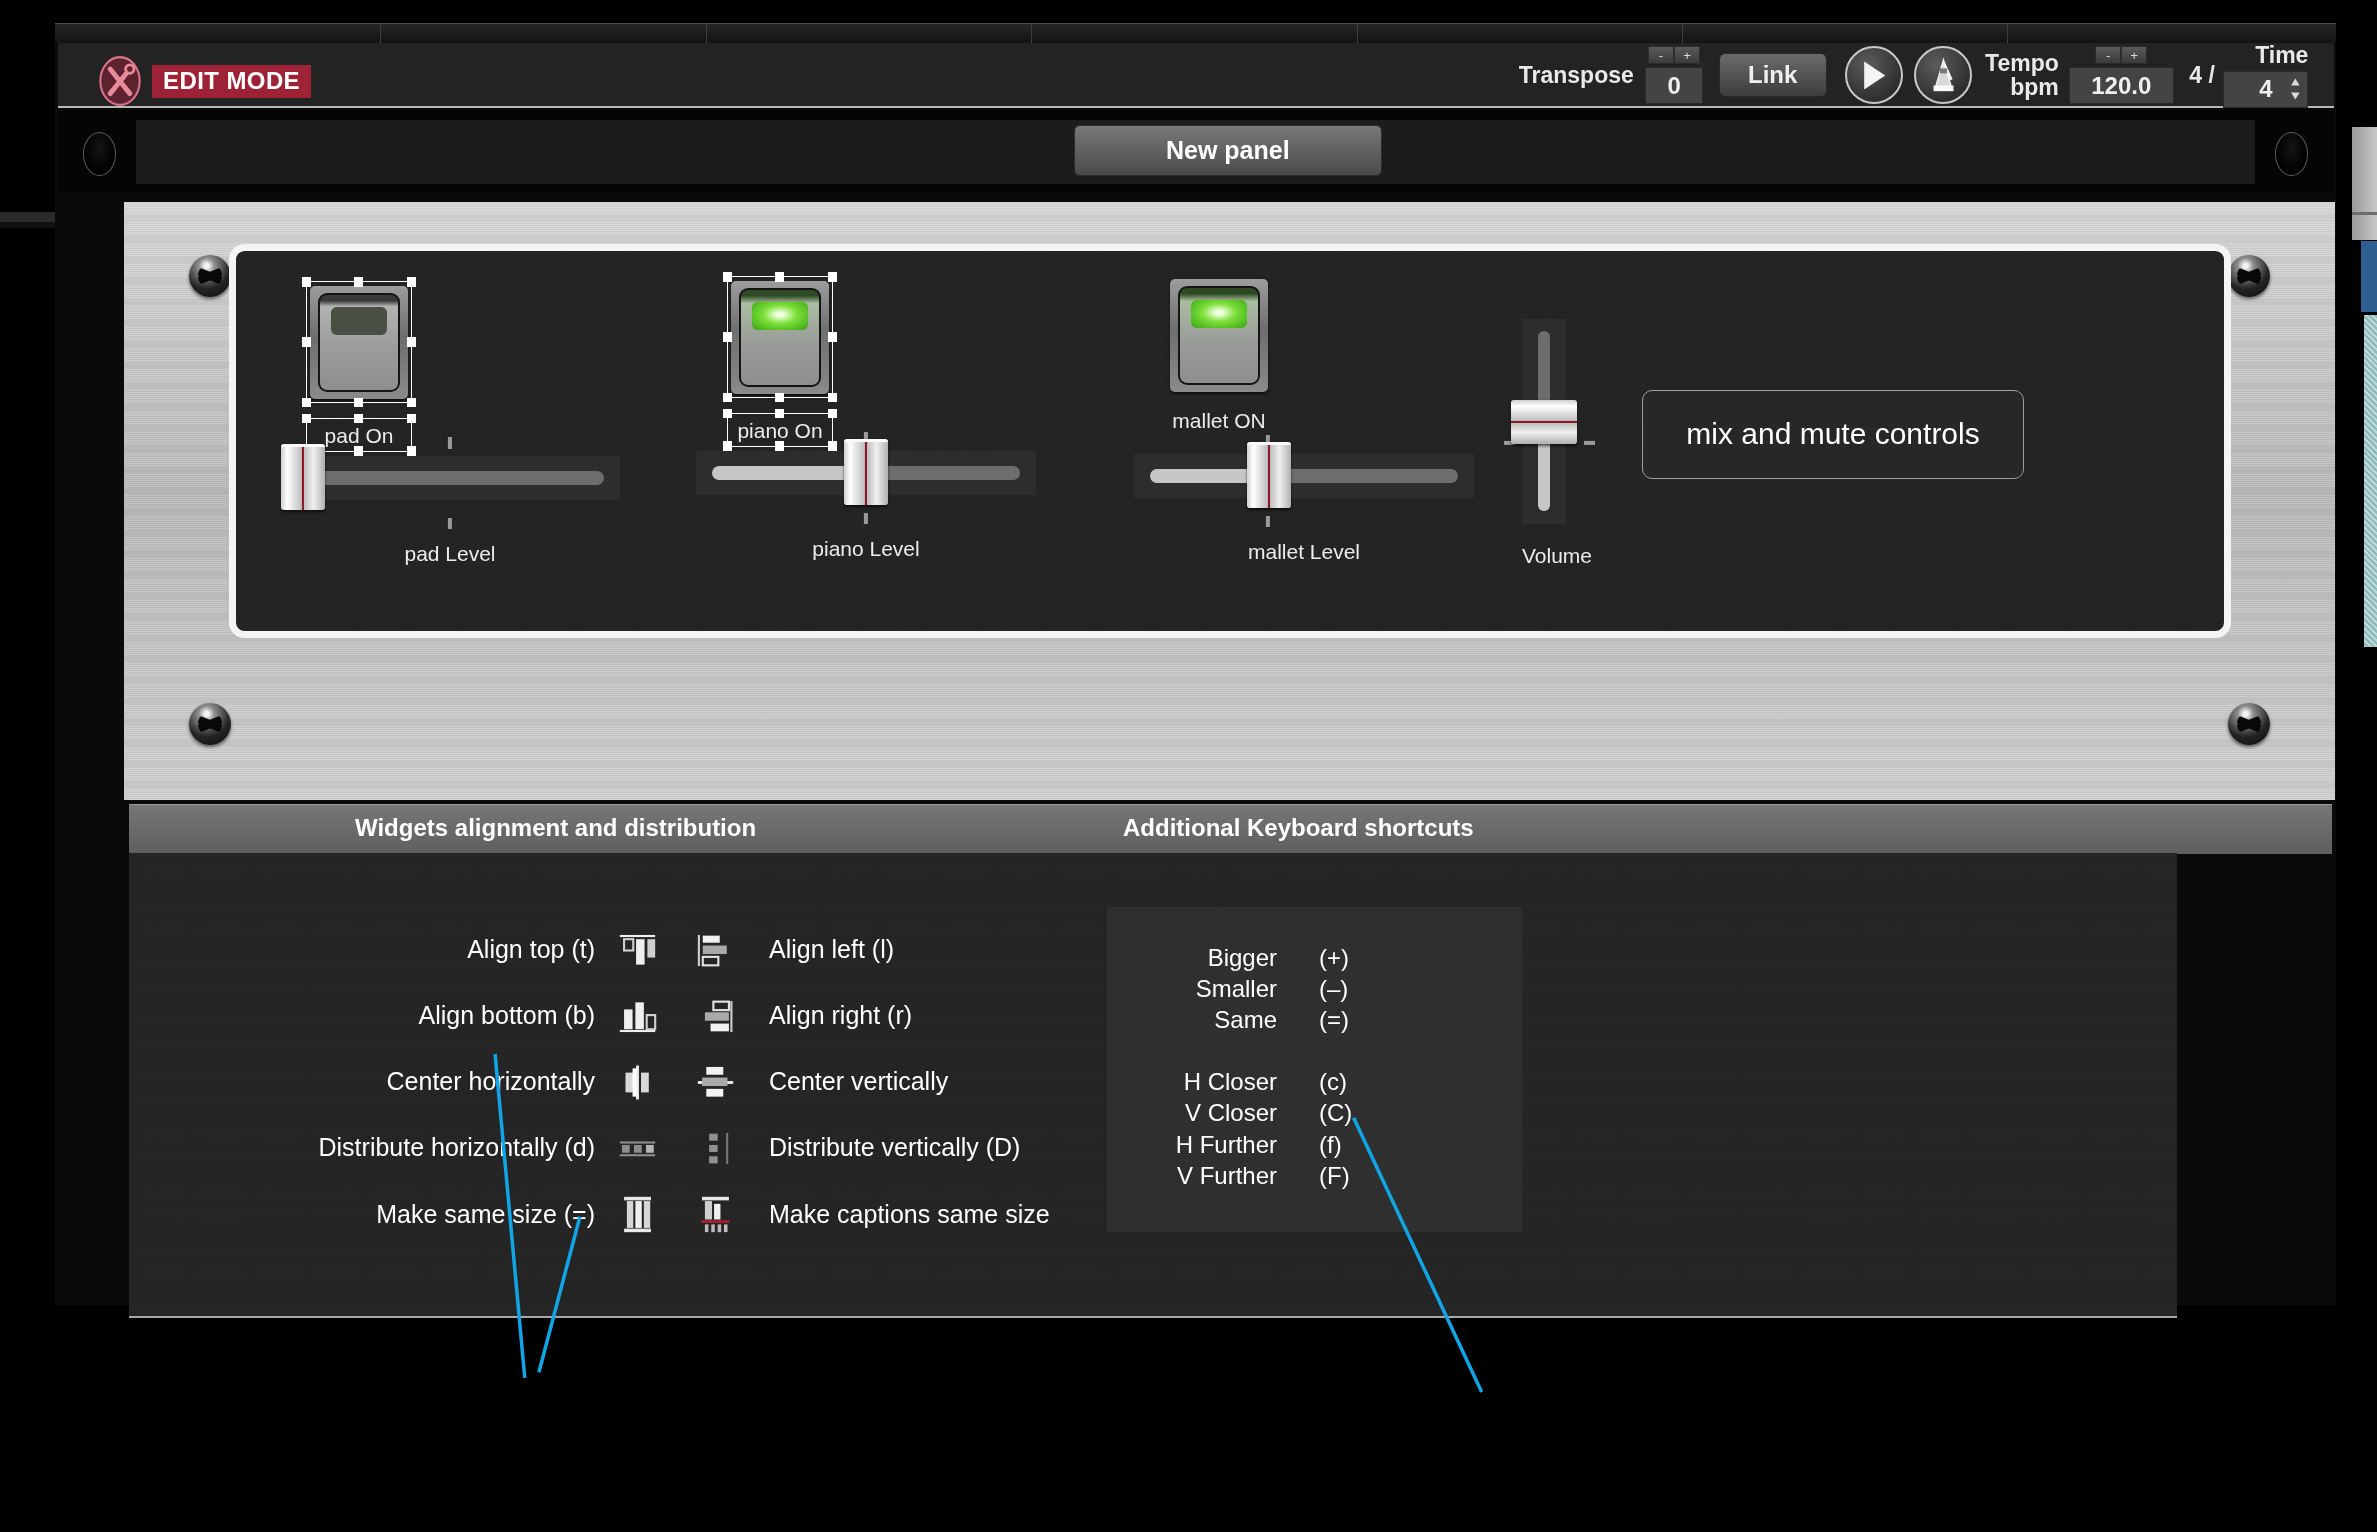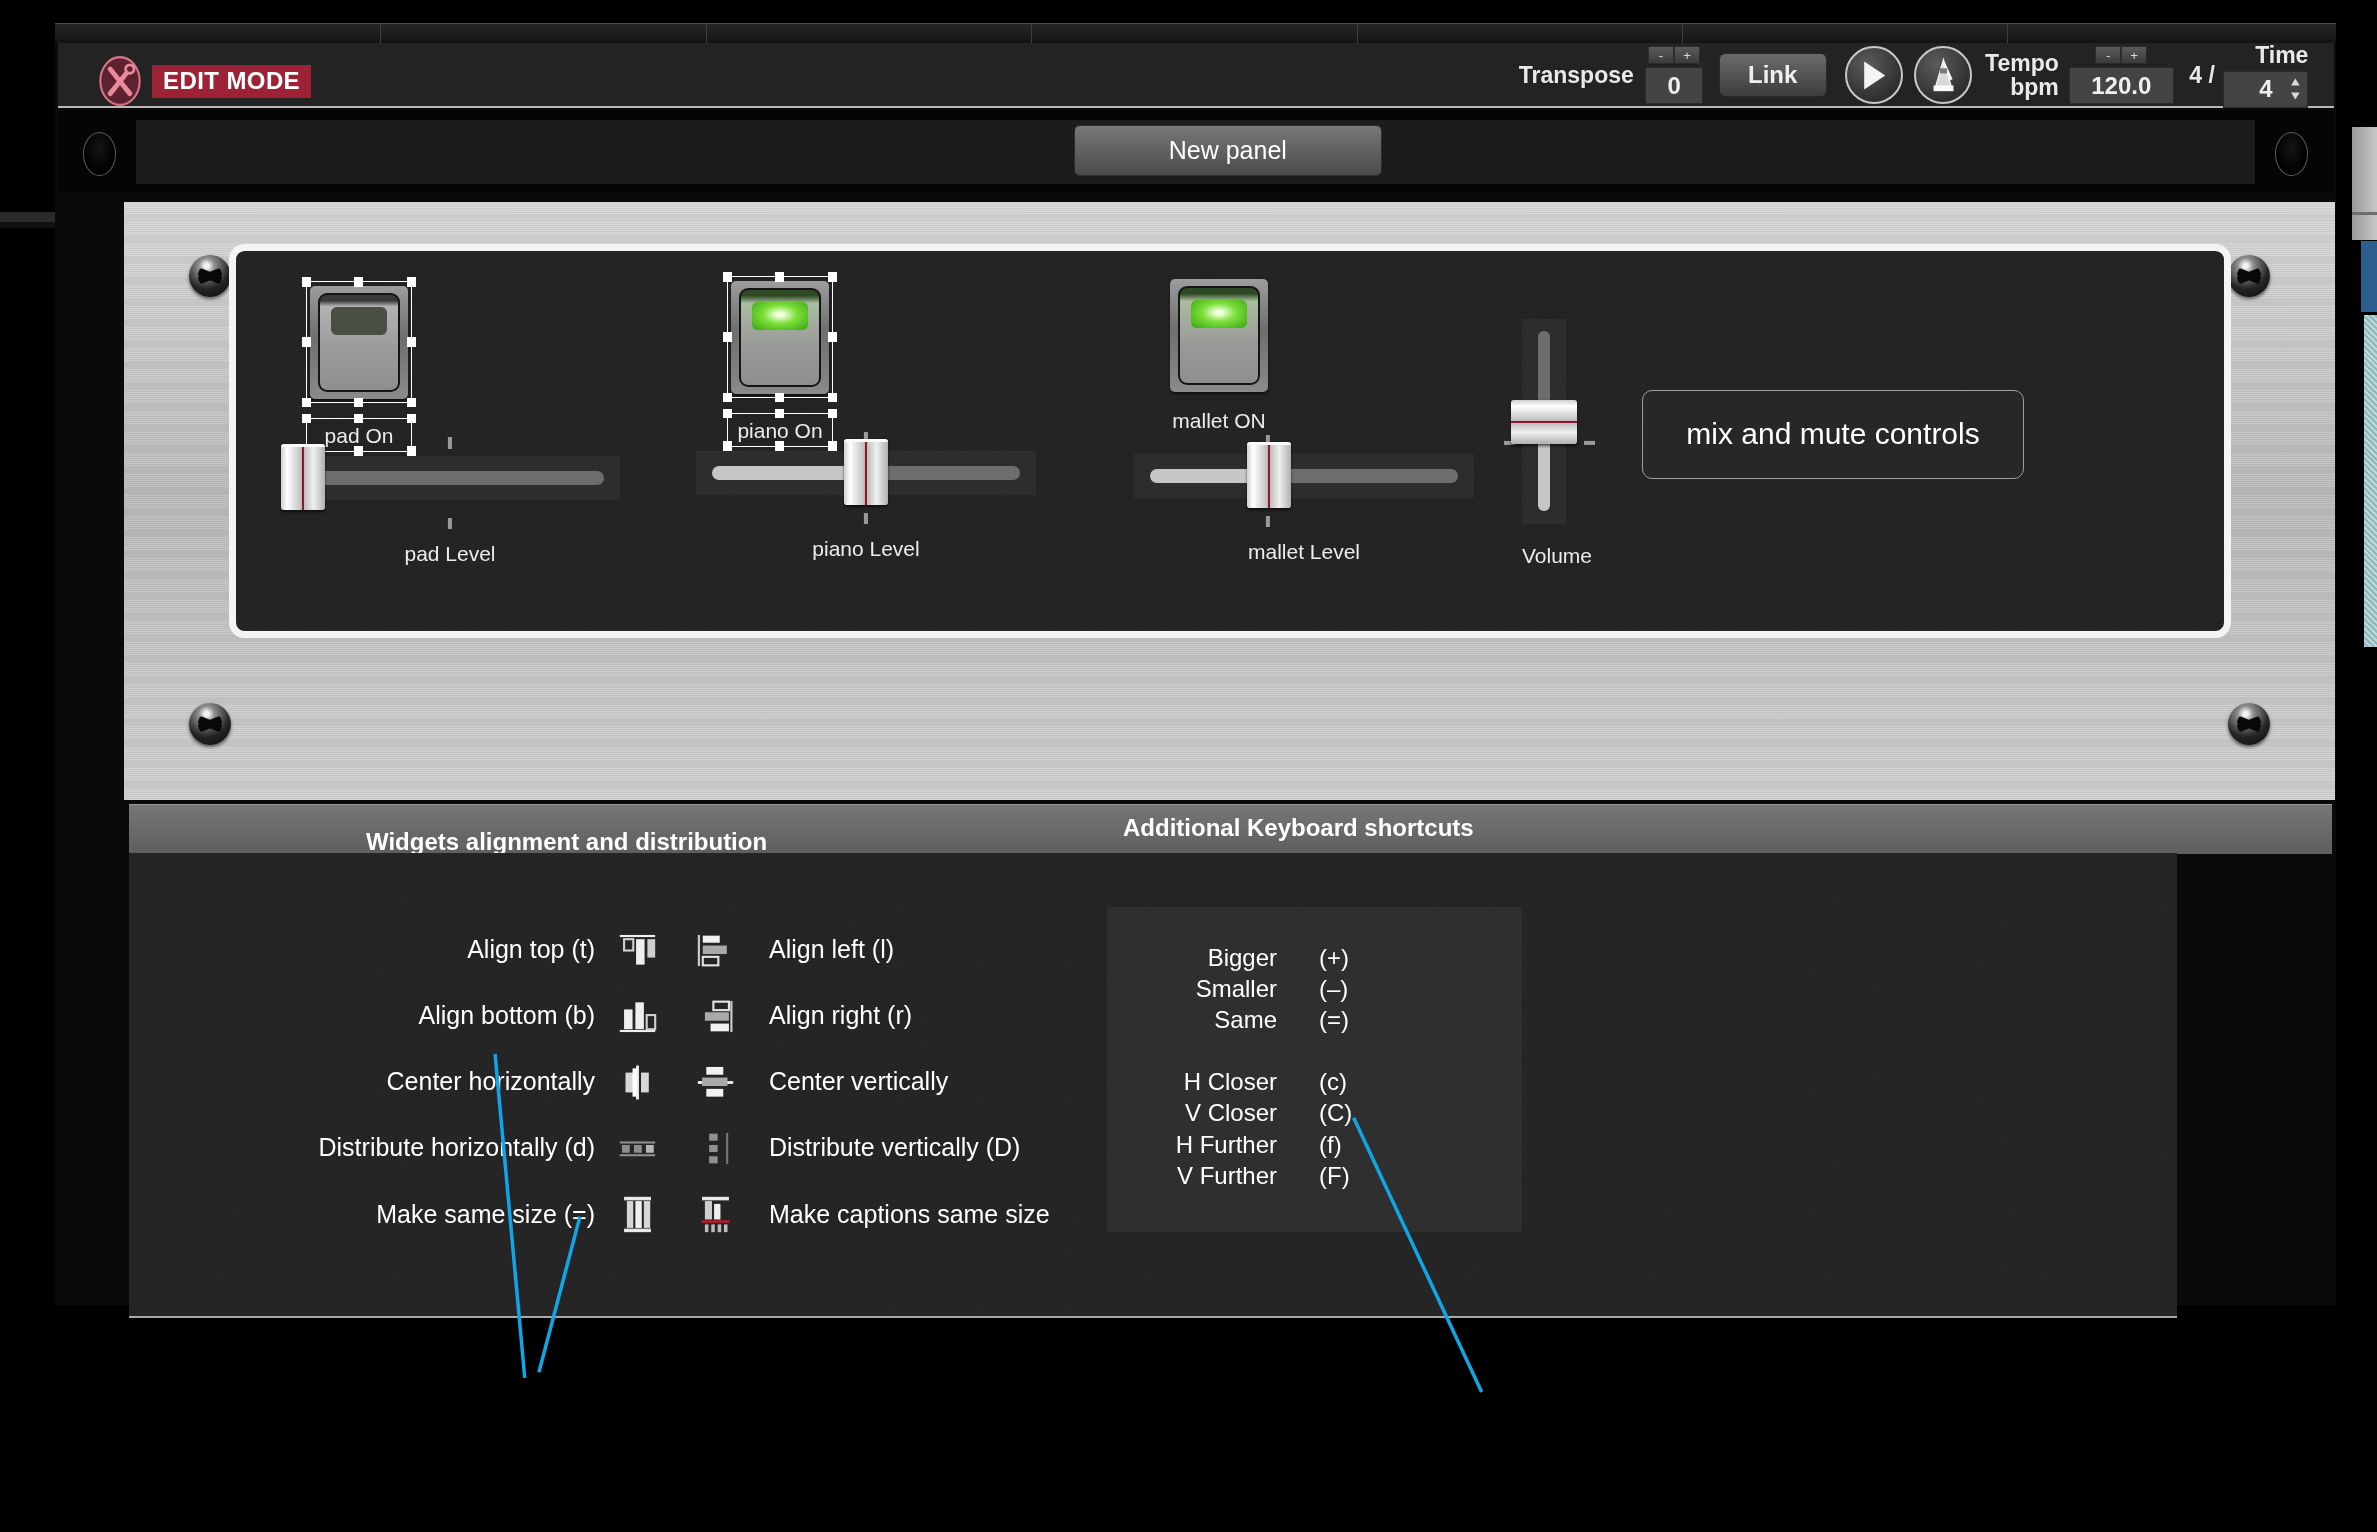--- a/index.html
+++ b/index.html
@@ -83,21 +83,21 @@
     position:absolute; top:22.6px; width:33px; height:44px; border-radius:50%;
     background:radial-gradient(ellipse at 50% 35%, #141414, #000 70%);
     border:0.7px solid #5a5a5a;
   }
   .knob.left { left:25.5px; } .knob.right { right:25.5px; }
   .tab-btn {
     position:absolute; left:938px; top:5.7px; width:308px; height:51px; border-radius:5.7px;
     background:linear-gradient(180deg,#787878,#4a4a4a);
     border:0.7px solid #2d2d2d;
     display:flex; align-items:center; justify-content:center;
-    font-size:25px; font-weight:normal; color:#fff;
+    font-size:25px; font-weight:bold; color:#fff;
   }
 
   
   .rack {
     position:absolute; left:69px; top:179px; width:2211px; height:598px;
     background:
       repeating-linear-gradient(0deg, rgba(255,255,255,.06) 0 0.7px, rgba(0,0,0,.05) 0.7px 2.1px),
       linear-gradient(180deg,#d9d9d9,#bdbdbd 50%,#d2d2d2);
   }
   .screw { position:absolute; width:42px; height:42px; border-radius:50%;
@@ -419,21 +419,21 @@
       </div>
 
       <div class="w textbox" style="left:1406px; top:139px; width:382px; height:89px;">
         <span>mix and mute controls</span>
       </div>
 
     </div>
   </div>
 
   <div class="help-head">
-    <div style="left:237px;margin-top:14px;">Widgets alignment and distribution</div>
+    <div style="left:226px;">Widgets alignment and distribution</div>
     <div style="left:994px;">Additional Keyboard shortcuts</div>
   </div>
 
   <div class="help-body">
 
     <div class="align-row" style="left:42px; top:82px; width:424px;">
       <span class="al-label">Align top (t)</span>
     </div>
     <span class="ic" style="left:488px; top:79px;">
       <svg width="41" height="37" viewBox="0 0 58 52">

